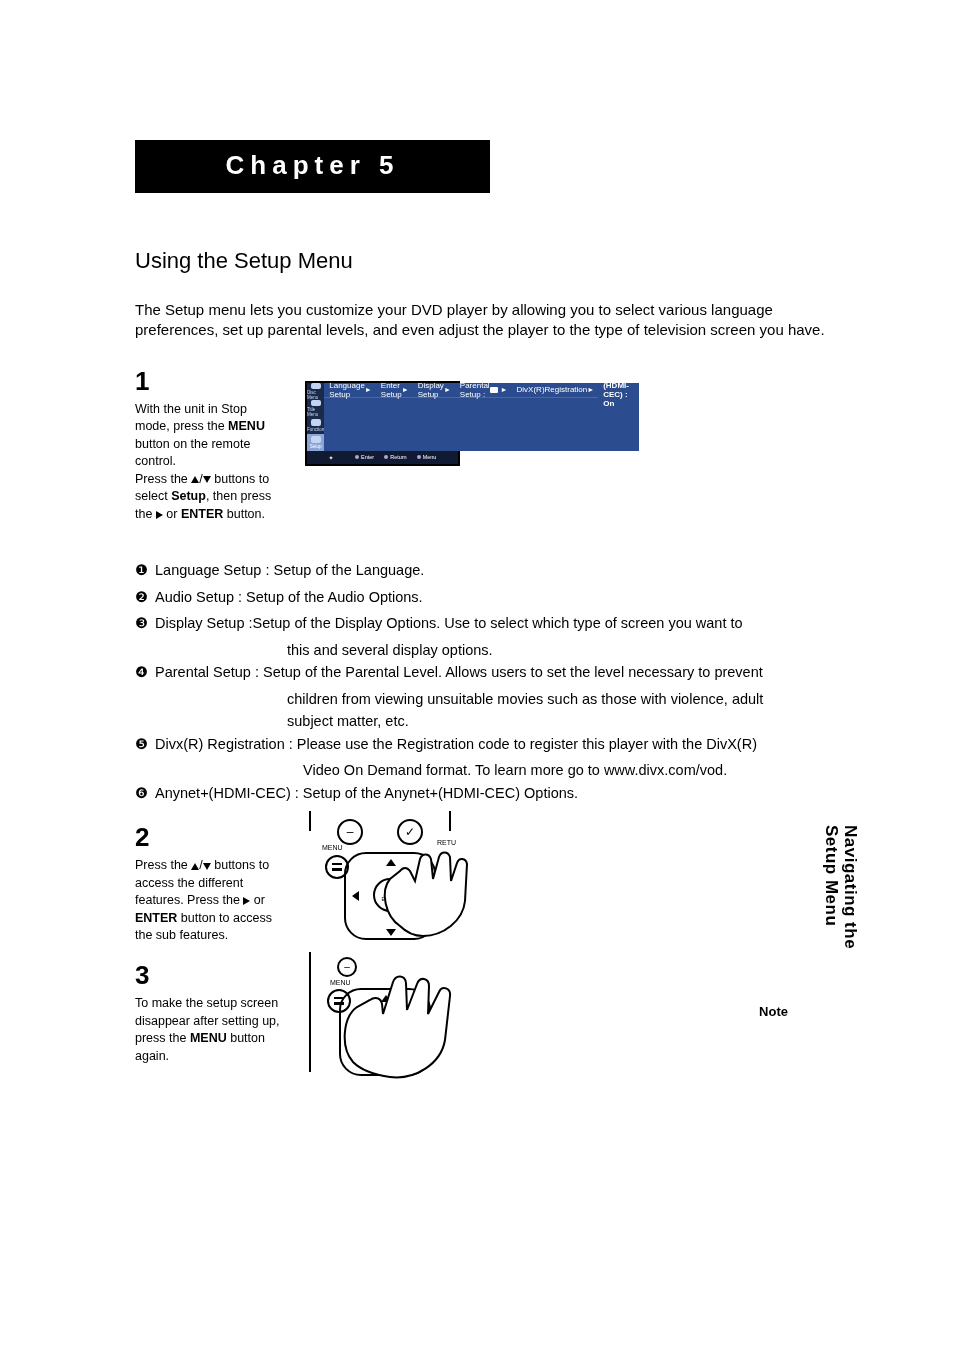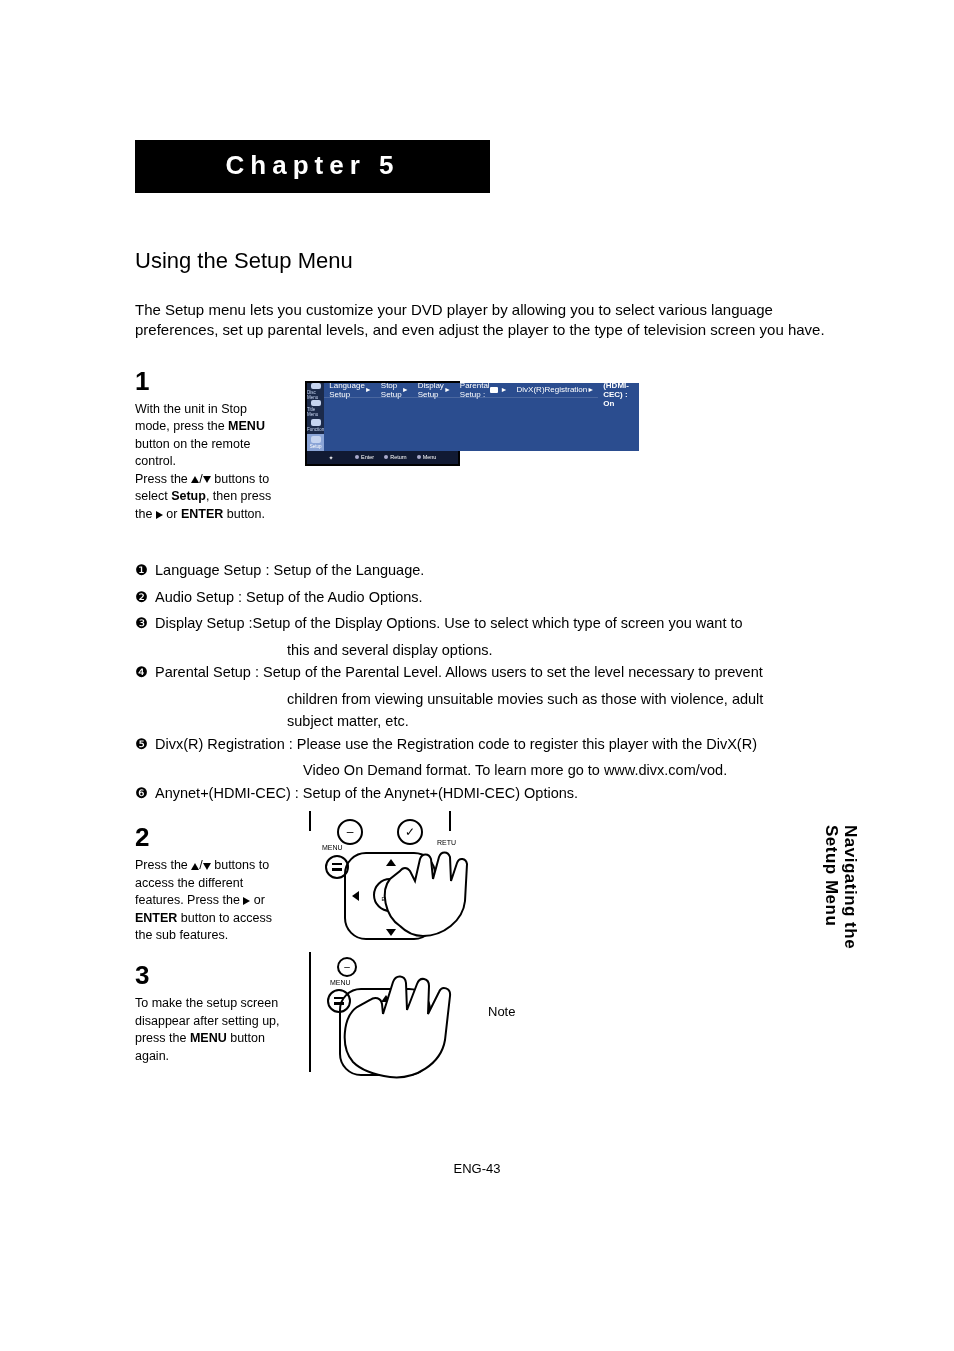--- a/index.html
+++ b/index.html
@@ -69,21 +69,21 @@
   .tri { position:absolute; width:0; height:0; }
   .tri.up { left:46px; top:10px; border-left:5px solid transparent; border-right:5px solid transparent; border-bottom:7px solid #000; }
   .tri.down { left:46px; bottom:8px; border-left:5px solid transparent; border-right:5px solid transparent; border-top:7px solid #000; }
   .tri.left { left:12px; top:42px; border-top:5px solid transparent; border-bottom:5px solid transparent; border-right:7px solid #000; }
   .tri.right { right:10px; top:42px; border-top:5px solid transparent; border-bottom:5px solid transparent; border-left:7px solid #000; }
 
   .hand { position:absolute; pointer-events:none; }
 
   
   .note { position:absolute; left:488px; top:1003px; width: 300px; font-size: 13px; line-height:1.35; }
-  .note-title { font-weight: normal; margin-bottom: 2px; }
+  .note-title { font-weight: bold; margin-bottom: 2px; text-align: right; }
 
   
   .side-tab { position:absolute; right: 95px; top: 825px; font-weight:bold; font-size:17px; writing-mode: vertical-rl; line-height:1.1; letter-spacing:0.5px; }
 
   
   .page-num { position:absolute; left:0; right:0; bottom: 175px; text-align:center; font-size: 13px; }
 
   .tri-inline { display:inline-block; vertical-align:middle; width:0; height:0; }
   .tri-inline.u { border-left:4px solid transparent; border-right:4px solid transparent; border-bottom:7px solid #000; }
   .tri-inline.d { border-left:4px solid transparent; border-right:4px solid transparent; border-top:7px solid #000; }
@@ -128,21 +128,21 @@
                 <div class="ico"></div>
                 <span>Setup</span>
               </div>
           </div>
           <div class="osd-right">
             <div class="osd-item">
                 <span>Language Setup</span>
                 <span class="osd-arrow">►</span>
               </div>
             <div class="osd-item">
-                <span>Stop Setup</span>
+                <span>Enter Setup</span>
                 <span class="osd-arrow">►</span>
               </div>
             <div class="osd-item">
                 <span>Display Setup</span>
                 <span class="osd-arrow">►</span>
               </div>
             <div class="osd-item">
                 <span>Parental Setup :</span>
                 <span style="display:flex;gap:3px;align-items:center;">
                   <span class="osd-lock"></span>
@@ -259,15 +259,14 @@
 
   <div class="note">
     <div class="note-title">Note</div>
   </div>
 
   <div class="side-tab">
     <span>Navigating the</span><br>
     <span>Setup Menu</span>
   </div>
 
-  <div class="page-num">ENG-43</div>
 
 </div>
 
 </body></html>

